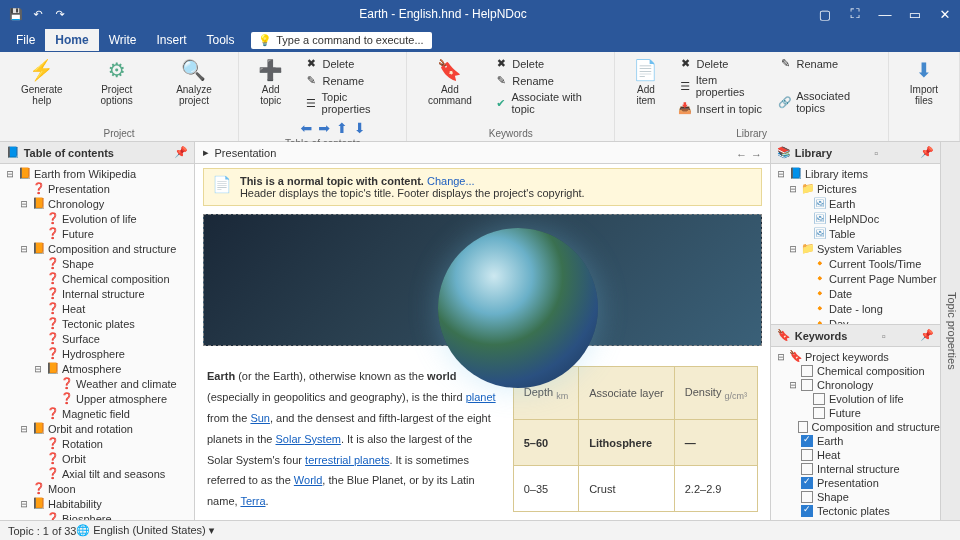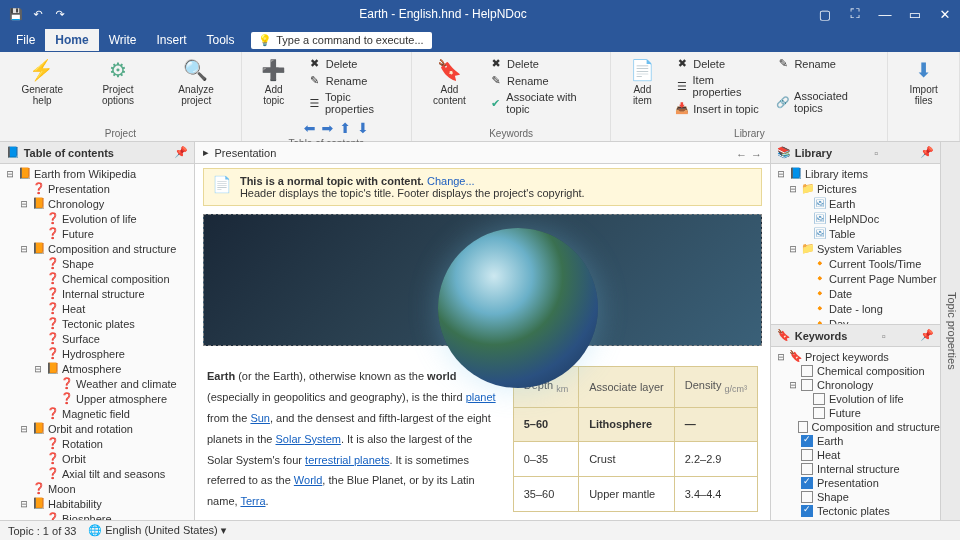--- a/index.html
+++ b/index.html
@@ -57,21 +57,21 @@
 .dtable th sub,.dtable td sub{font-size:9px;color:#888}
 .dtable tr.hl td{background:#f4ecd0;font-weight:600}
 .rightpanel{width:170px;border-left:1px solid #d0d0d0;display:flex;flex-direction:column;background:#fafafa}
 .rightpanel .panelhdr{font-size:11px}
 .libtree,.kwtree{flex:1;overflow:auto;padding:2px 0}
 .kwpanel{border-top:1px solid #d0d0d0;display:flex;flex-direction:column;flex:1}
 .chk{width:12px;height:12px;border:1px solid #888;display:inline-block;vertical-align:middle;margin-right:2px}
 .chk.on{background:#2b7cd0;border-color:#2b7cd0;position:relative}
 .chk.on::after{content:"✓";color:#fff;font-size:9px;position:absolute;left:1px;top:-2px}
 .sidebar-tab{width:20px;background:#eaeaea;border-left:1px solid #d0d0d0;writing-mode:vertical-rl;text-align:center;padding:8px 2px;color:#555;cursor:pointer;font-size:11px}
-.statusbar{height:20px;background:#f3f3f3;border-top:1px solid #d0d0d0;display:flex;align-items:center;padding:0 8px;gap:12px;font-size:10px;color:#666}
+.statusbar{height:20px;background:#f3f3f3;border-top:1px solid #d0d0d0;display:flex;align-items:center;padding:0 8px;font-size:10px;color:#666}
 .statusbar .zoom{margin-left:auto;display:flex;align-items:center;gap:6px}
 .statusbar .slider{width:80px;height:3px;background:#ccc;position:relative}
 .statusbar .slider::after{content:"";position:absolute;left:48%;top:-3px;width:8px;height:8px;background:#888;border-radius:2px}
 .ic-folder{color:#e8b040}
 .ic-img{color:#5090c0}
 .ic-var{color:#d04040}
 </style>
 </head>
 <body>
 
@@ -149,21 +149,21 @@
           <span>⬇</span>
         </div>
       </div>
     </div>
     <div class="lbl">Table of contents</div>
   </div>
   <div class="rgroup">
     <div class="body">
       <div class="bigbtn">
           <span class="ic" style="color:#3a8">🔖</span>
-          <span class="tx">Add content</span>
+          <span class="tx">Add command</span>
         </div>
       <div class="smallcol">
         <div class="smallbtn">
             <span class="ic">✖</span>
             <span>Delete</span>
           </div>
         <div class="smallbtn">
             <span class="ic">✎</span>
             <span>Rename</span>
           </div>
@@ -384,25 +384,20 @@
               <tr class="hl">
                 <td>5–60</td>
                 <td>Lithosphere</td>
                 <td>—</td>
               </tr>
               <tr>
                 <td>0–35</td>
                 <td>Crust</td>
                 <td>2.2–2.9</td>
               </tr>
-              <tr>
-                <td>35–60</td>
-                <td>Upper mantle</td>
-                <td>3.4–4.4</td>
-              </tr>
             </tbody>
           </table>
       </div>
     </div>
   </div>
 
   <div class="rightpanel">
     <div class="panelhdr">
       <span>📚</span>
       <span>Library</span>

